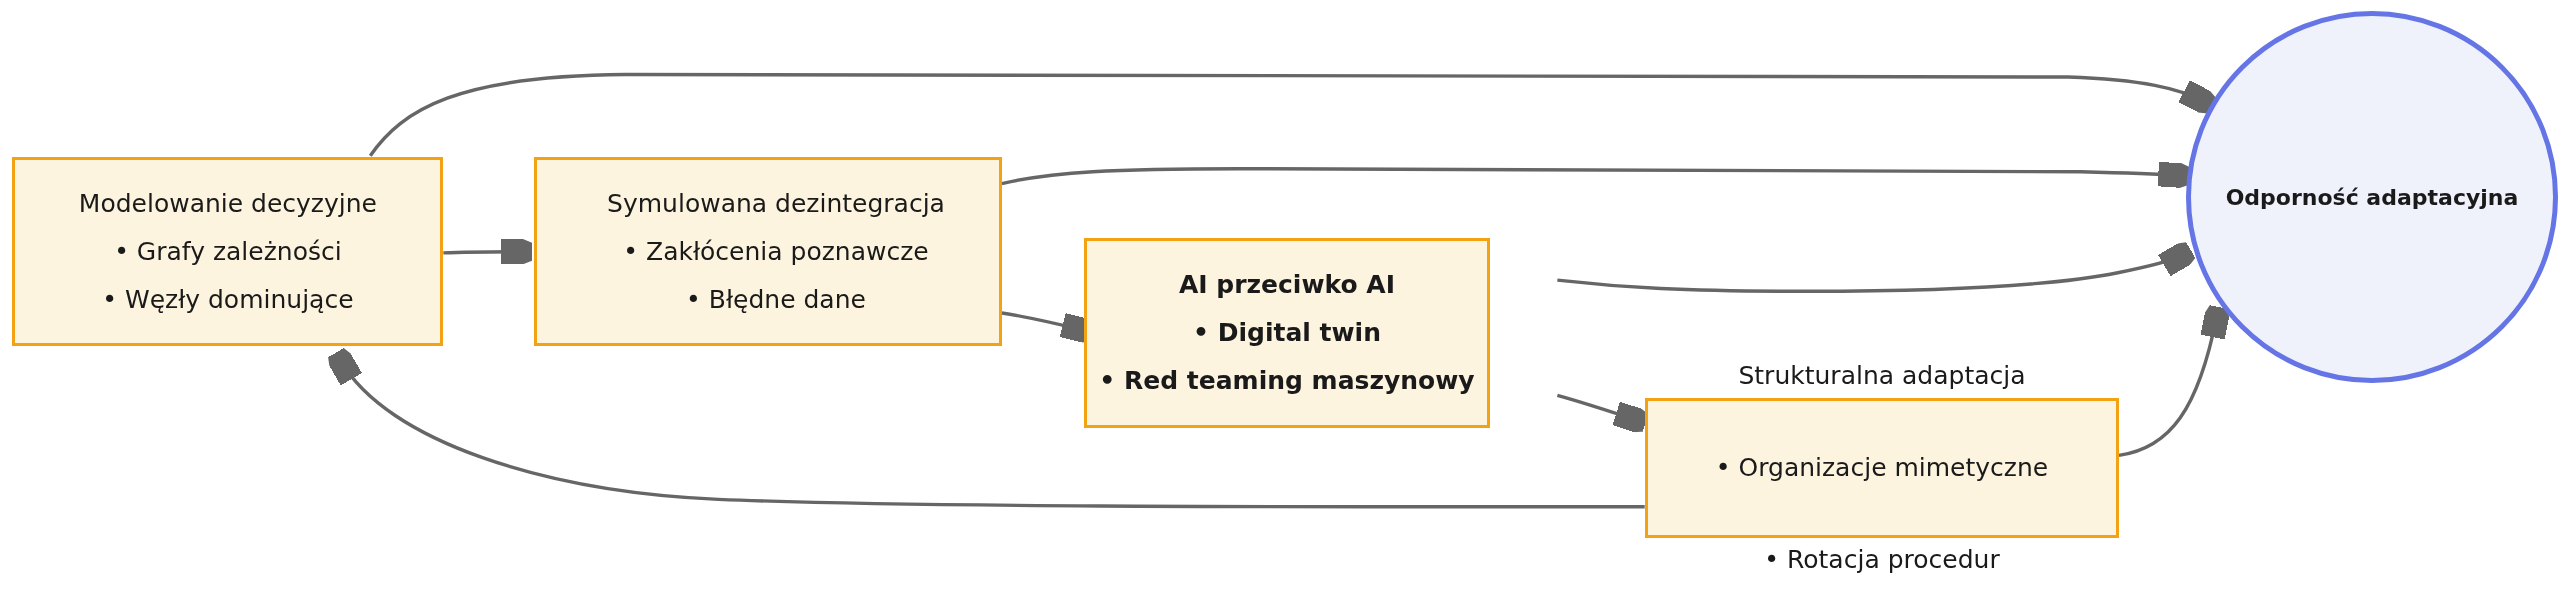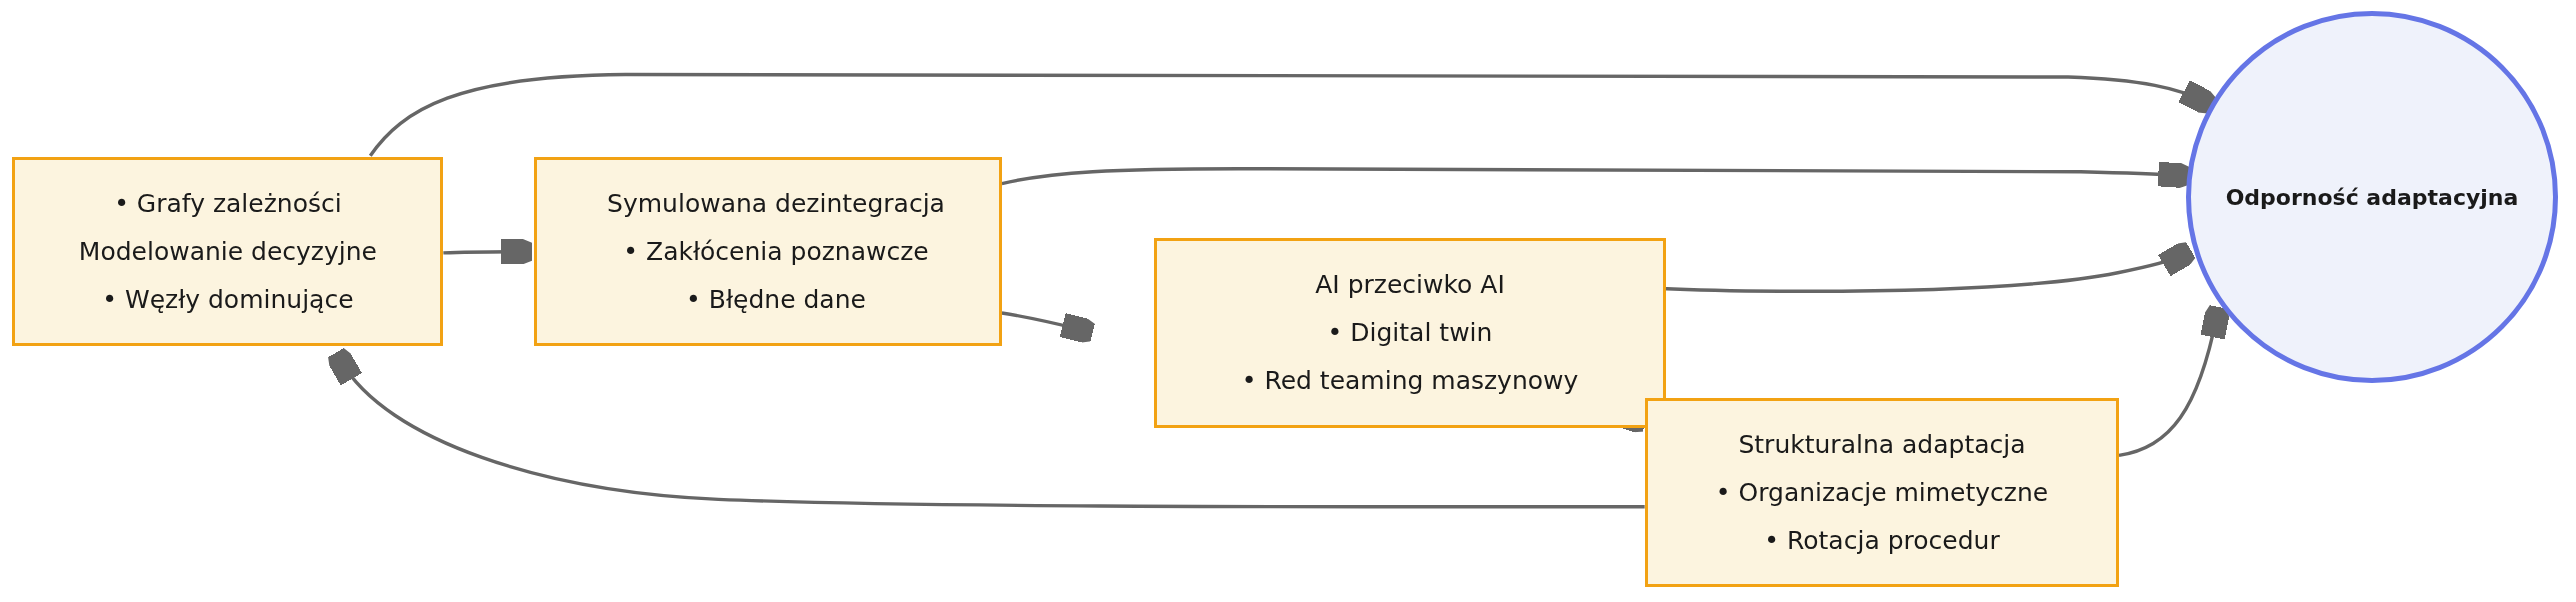--- a/index.html
+++ b/index.html
@@ -41,22 +41,22 @@
     flex-direction:column;
     align-items:center;
     justify-content:center;
     text-align:center;
     font-size:25px;
     line-height:48px;
     white-space:nowrap;
   }
   .node-m1{left:12.4px;top:157px;width:431px;height:189px;}
   .node-m2{left:534px;top:157px;width:468px;height:189px;padding-left:16px;}
-  .node-m3{left:1154px;top:238px;width:512px;height:190px;}
-  .node-m4{left:1645px;top:398px;width:474px;height:189px;}
+  .node-m3{left:1084px;top:238px;width:406px;height:190px;font-weight:bold;}
+  .node-m4{left:1645px;top:398px;width:474px;height:140px;gap:44px;}
   .node-goal{
     position:absolute;
     left:2186px;top:11px;
     width:372px;height:372px;
     box-sizing:border-box;
     background:var(--circle-fill);
     border:5px solid var(--circle-border);
     border-radius:50%;
     display:flex;
     align-items:center;
@@ -90,22 +90,22 @@
     <path d="M 1618 296 C 1700 277, 1800 272, 2000 272 C 2700 272, 3150 274, 3360 277 C 3440 279, 3490 281, 3520 283" marker-end="url(#arrow)"></path>
 
     <path d="M 2515 452 C 2620 464, 2720 470, 2920 470 C 3120 470, 3310 462, 3420 440 C 3470 430, 3508 421, 3525 411" marker-end="url(#arrow)"></path>
 
     <path d="M 3422 735 C 3505 723, 3550 660, 3580 510" marker-end="url(#arrow)"></path>
 
     <path d="M 2656 818 C 2200 818, 1500 820, 1160 806 C 880 794, 625 712, 550 582" marker-end="url(#arrow)"></path>
   </svg>
 
   <div class="node node-m1">
+    <div>Modelowanie decyzyjne</div>
     <div>• Grafy zależności</div>
-    <div>Modelowanie decyzyjne</div>
     <div>• Węzły dominujące</div>
   </div>
 
   <div class="node node-m2">
     <div>Symulowana dezintegracja</div>
     <div>• Zakłócenia poznawcze</div>
     <div>• Błędne dane</div>
   </div>
 
   <div class="node node-m3">

